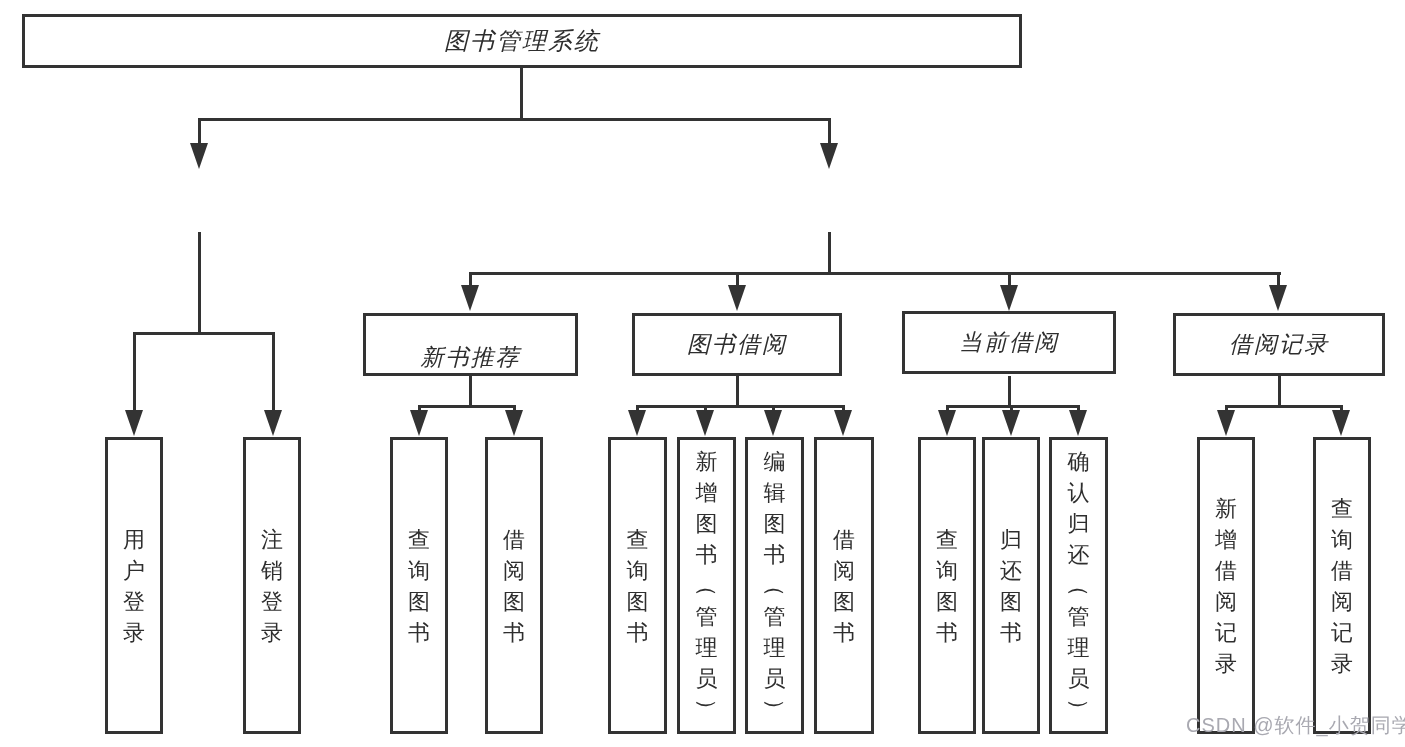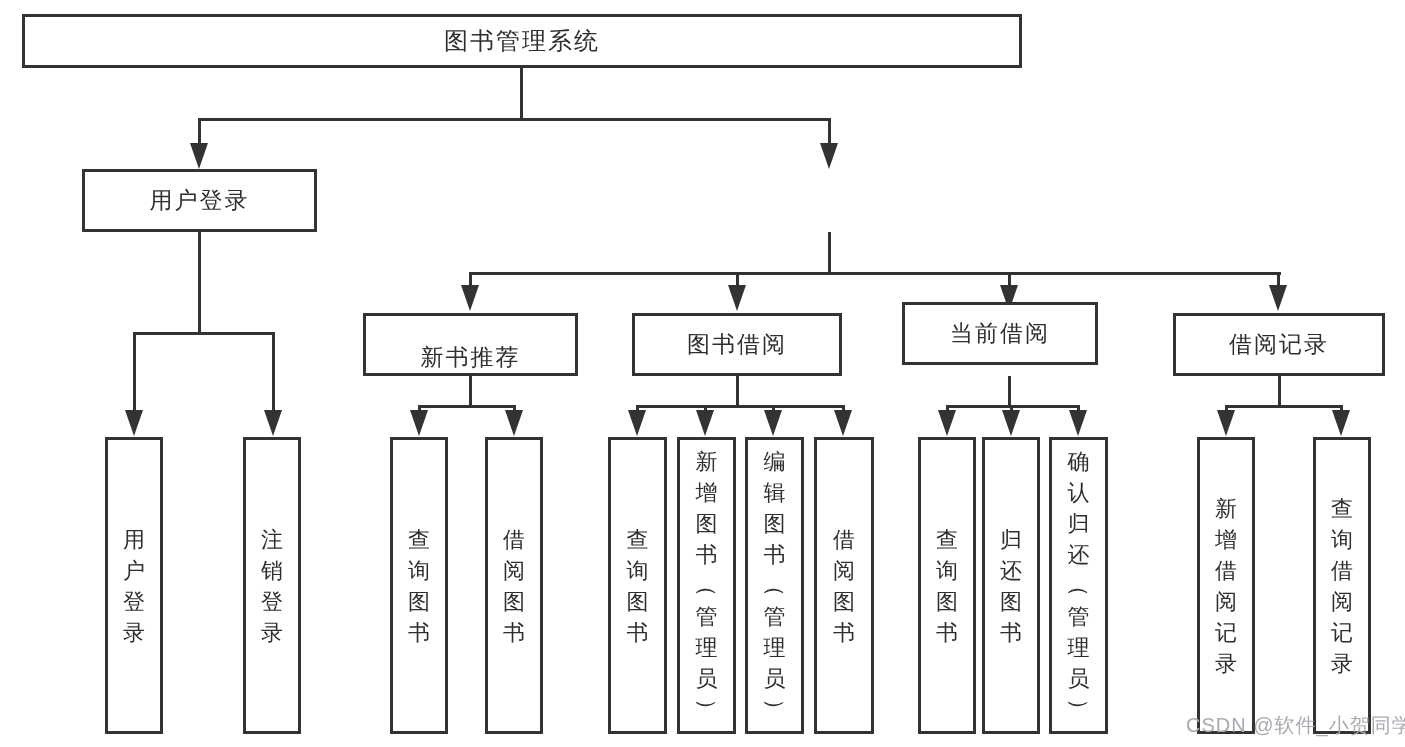--- a/index.html
+++ b/index.html
@@ -18,20 +18,21 @@
     background:#ffffff;
     display:flex;
     align-items:center;
     justify-content:center;
   }
   .hlabel{
     font-size:23px;
     letter-spacing:2px;
     white-space:nowrap;
     color:#2e2e2e;
+    font-style:italic;
   }
   .title-label{font-size:24px;}
   .vtext{display:block;}
   .vtext span{
     display:block;
     text-align:center;
     line-height:31px;
     font-size:22px;
     color:#2e2e2e;
   }
@@ -63,23 +64,20 @@
     <span class="hlabel title-label">图书管理系统</span>
   </div>
 
   <div class="vl" style="left:520px;top:68px;height:50px;"></div>
   <div class="hl" style="left:198px;top:118px;width:633px;"></div>
   <div class="vl" style="left:198px;top:118px;height:32px;"></div>
   <div class="ar" style="left:190px;top:143px;"></div>
   <div class="vl" style="left:828px;top:118px;height:32px;"></div>
   <div class="ar" style="left:820px;top:143px;"></div>
 
-  <div class="box" style="left:82px;top:169px;width:235px;height:63px;">
-    <span class="hlabel">用户登录</span>
-  </div>
 
   <div class="vl" style="left:198px;top:232px;height:103px;"></div>
   <div class="hl" style="left:133px;top:332px;width:142px;"></div>
   <div class="vl" style="left:133px;top:332px;height:82px;"></div>
   <div class="ar" style="left:125px;top:410px;"></div>
   <div class="vl" style="left:272px;top:332px;height:82px;"></div>
   <div class="ar" style="left:264px;top:410px;"></div>
 
   <div class="vl" style="left:828px;top:232px;height:43px;"></div>
   <div class="hl" style="left:469px;top:272px;width:812px;"></div>
@@ -91,21 +89,21 @@
   <div class="ar" style="left:1000px;top:285px;"></div>
   <div class="vl" style="left:1277px;top:272px;height:18px;"></div>
   <div class="ar" style="left:1269px;top:285px;"></div>
 
   <div class="box" style="left:363px;top:313px;width:215px;height:63px;align-items:flex-end;">
     <span class="hlabel">新书推荐</span>
   </div>
   <div class="box" style="left:632px;top:313px;width:210px;height:63px;">
     <span class="hlabel">图书借阅</span>
   </div>
-  <div class="box" style="left:902px;top:302px;width:196px;height:63px;">
+  <div class="box" style="left:902px;top:311px;width:214px;height:63px;">
     <span class="hlabel">当前借阅</span>
   </div>
   <div class="box" style="left:1173px;top:313px;width:212px;height:63px;">
     <span class="hlabel">借阅记录</span>
   </div>
 
   <div class="vl" style="left:469px;top:376px;height:32px;"></div>
   <div class="hl" style="left:418px;top:405px;width:98px;"></div>
   <div class="vl" style="left:418px;top:405px;height:12px;"></div>
   <div class="ar" style="left:410px;top:410px;"></div>

